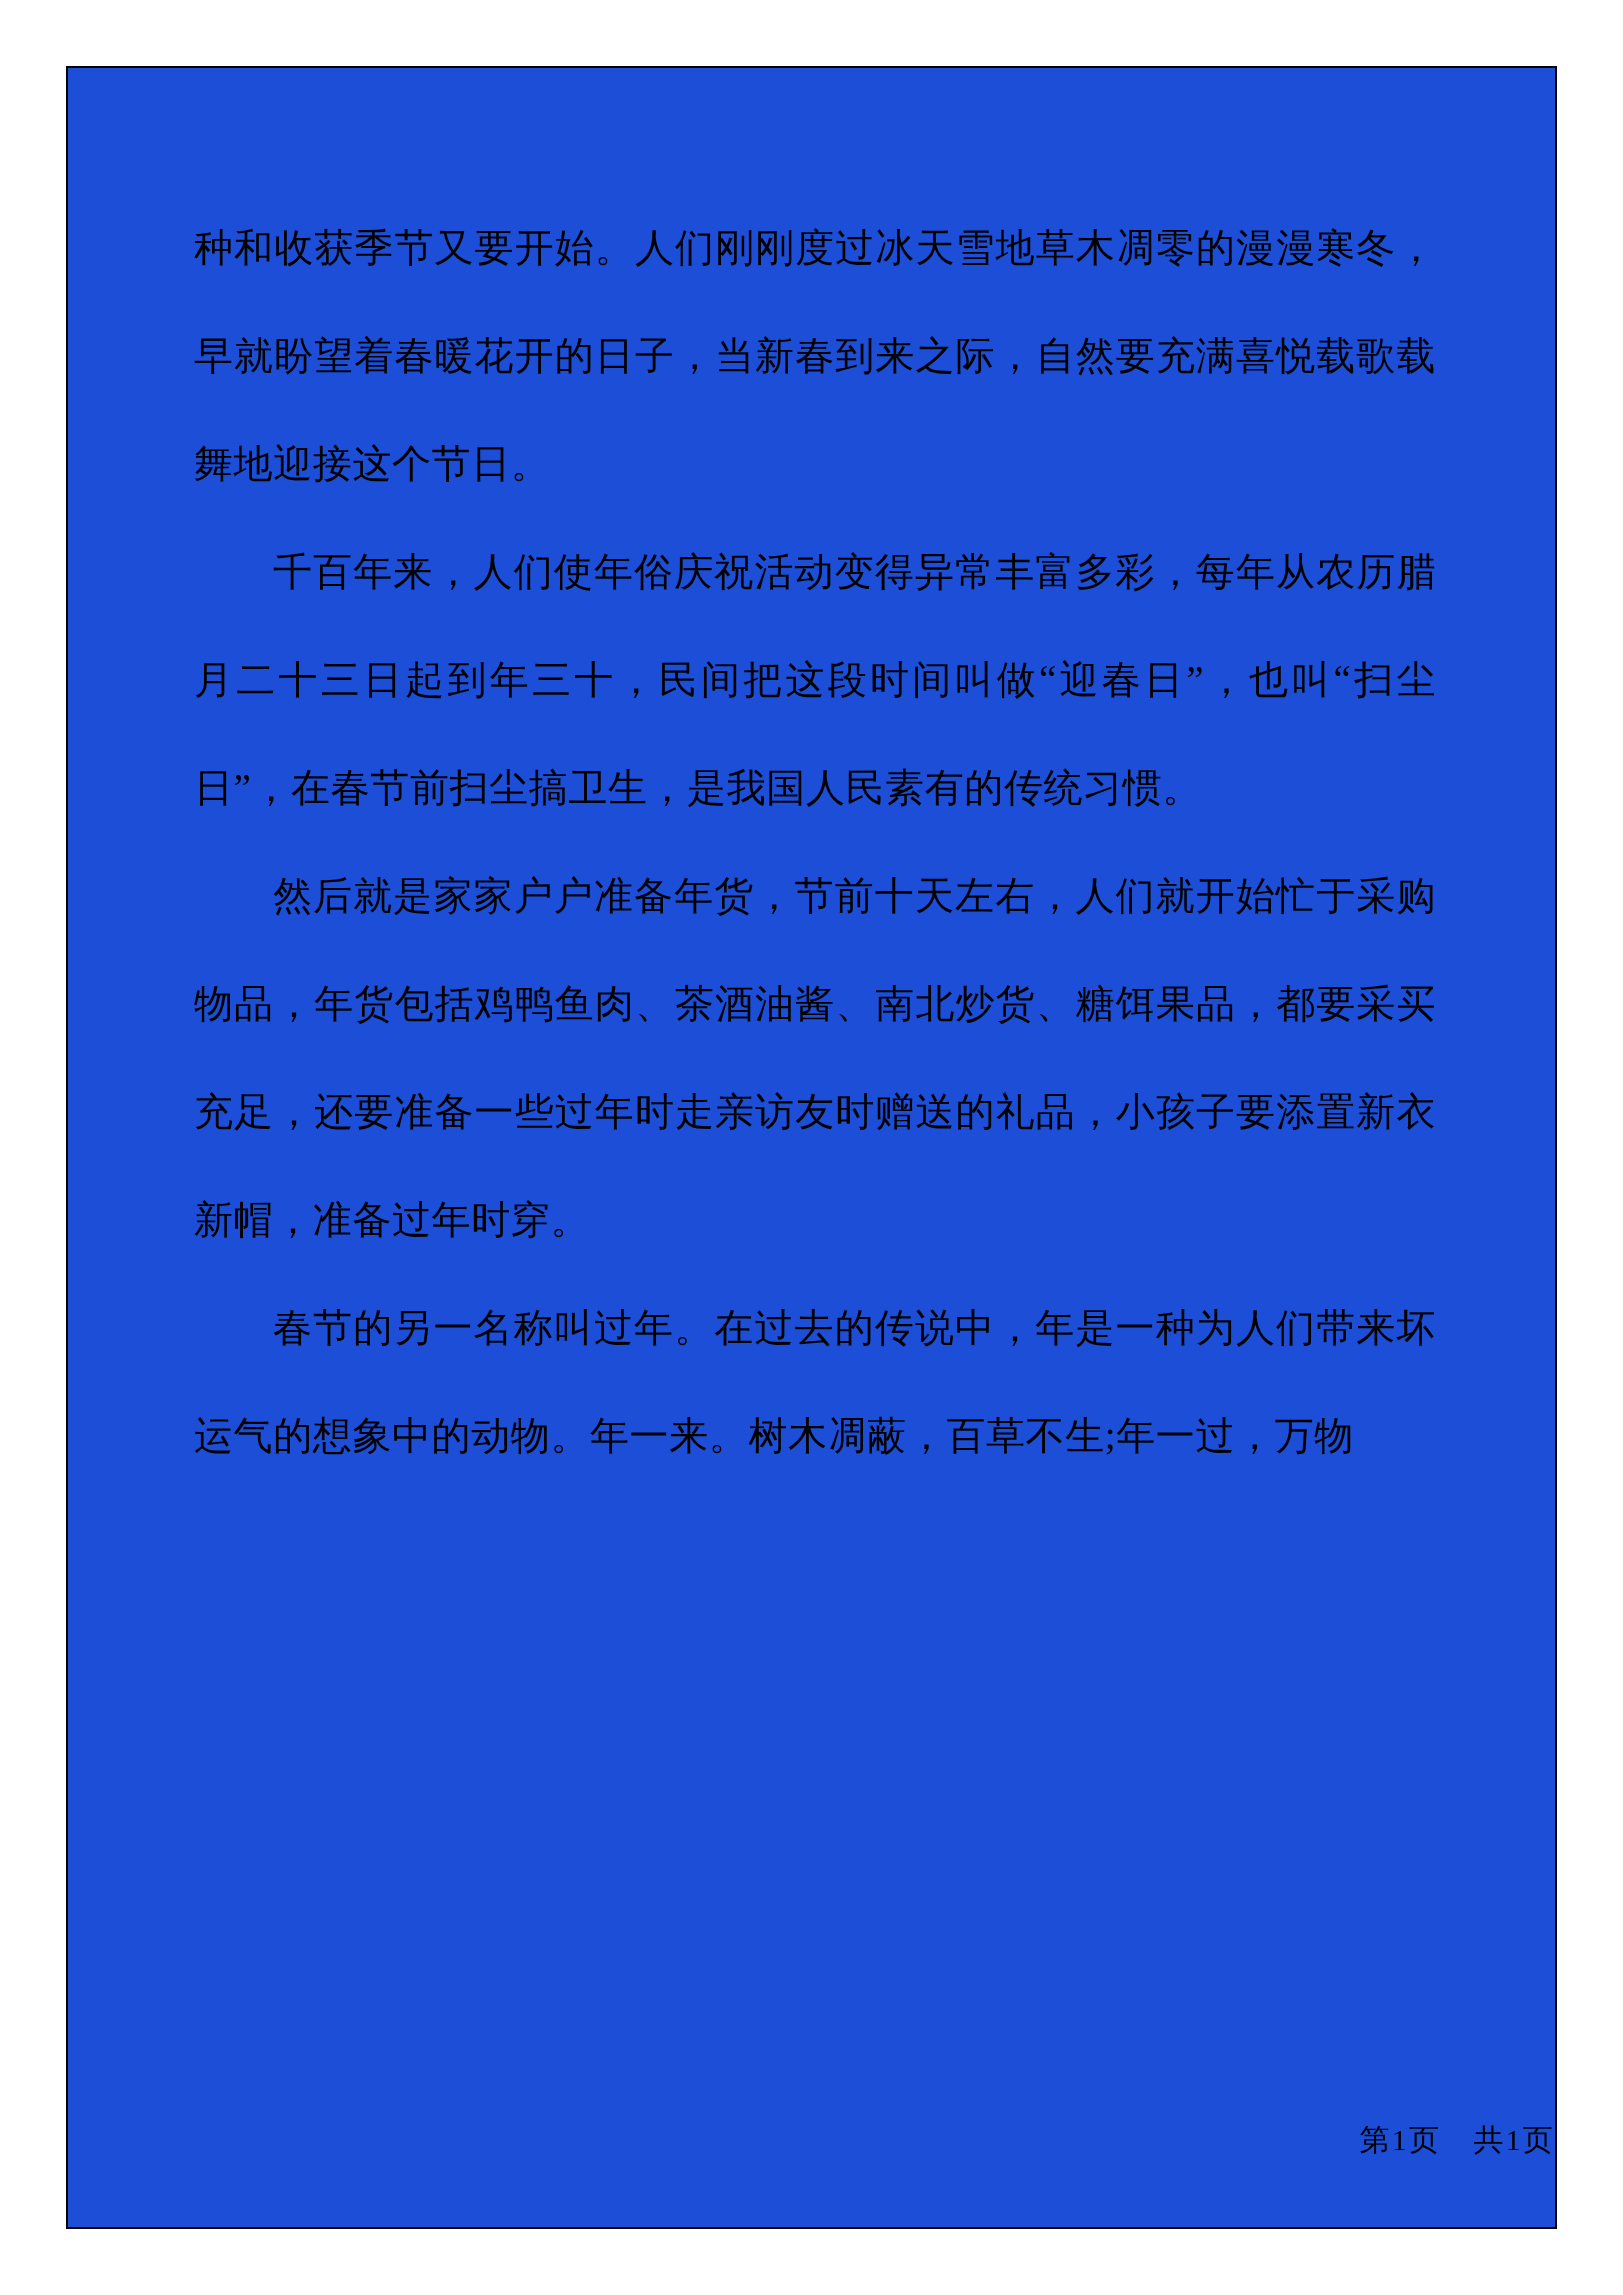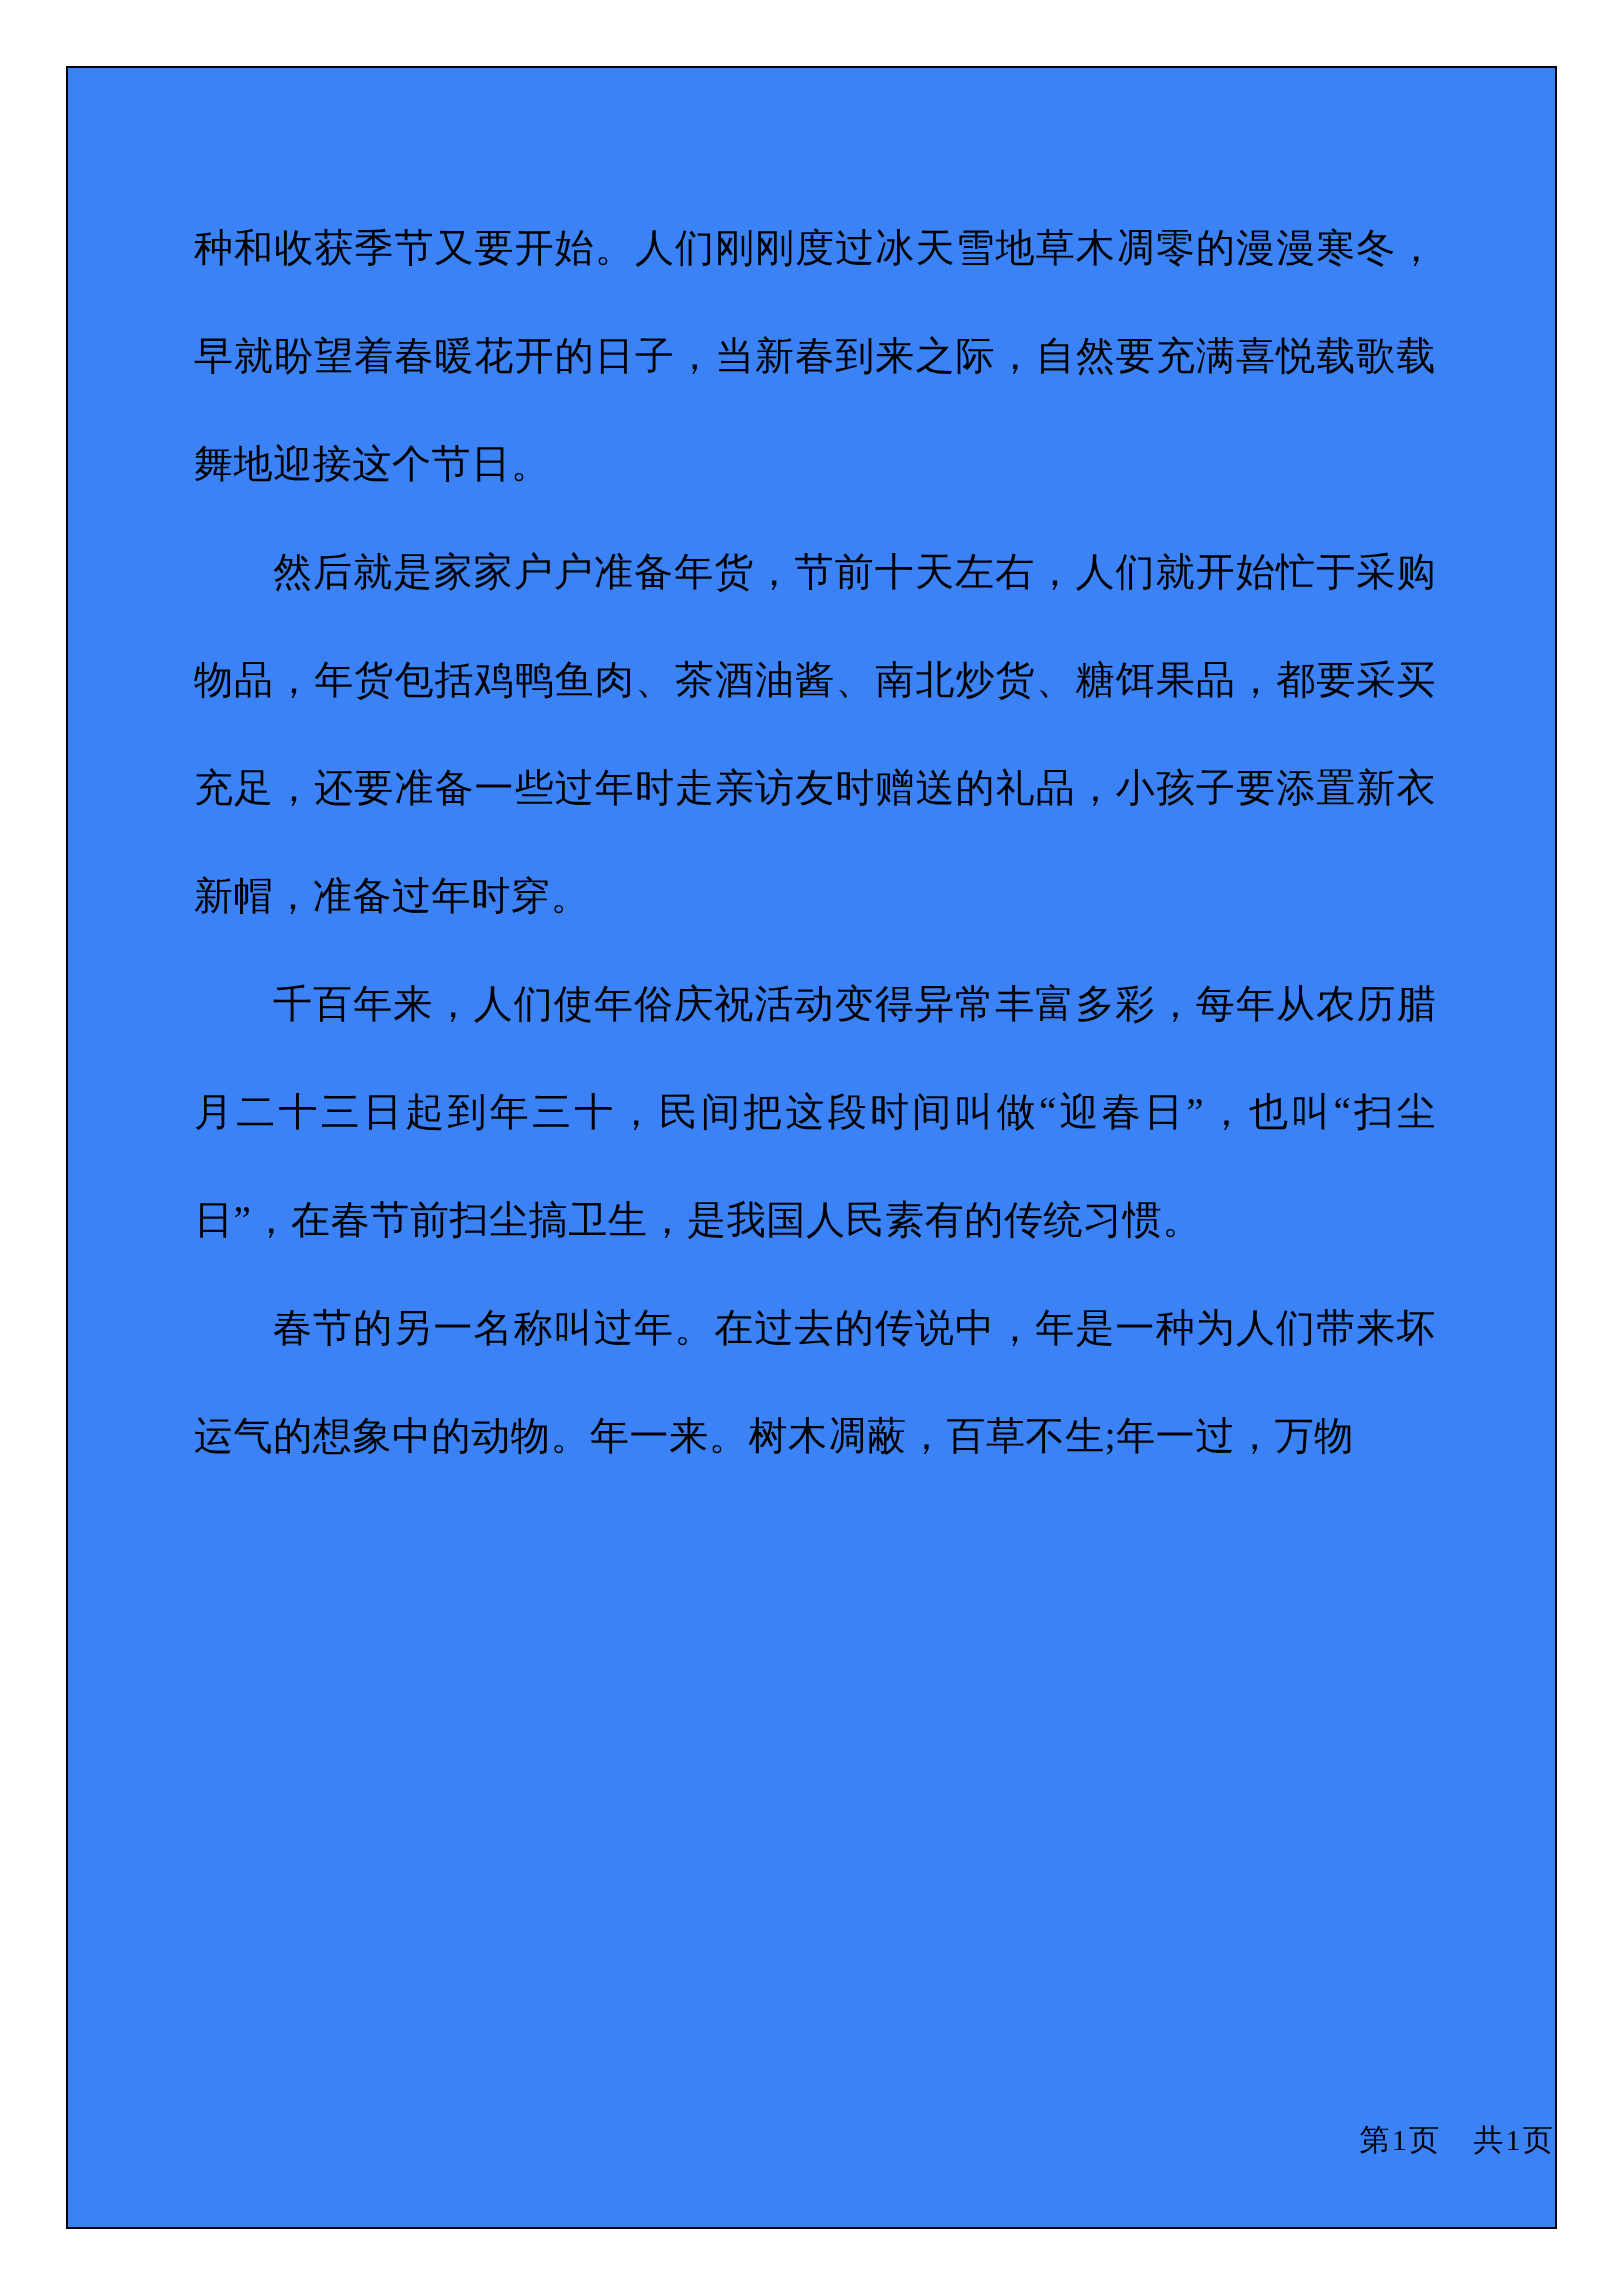--- a/index.html
+++ b/index.html
@@ -14,21 +14,21 @@
     font-family: "Liberation Serif", serif;
     color: #000000;
   }
   .page-frame {
     position: absolute;
     left: 66px;
     top: 66px;
     right: 66px;
     bottom: 66px;
     border: 2.2px solid #000000;
-    background: #3b82f6;
+    background: #1d4ed8;
     box-sizing: border-box;
   }
   .doc-content {
     position: absolute;
     top: 126px;
     left: 126px;
     right: 119px;
   }
   .doc-content p {
     margin: 0;
@@ -54,21 +54,21 @@
     letter-spacing: 2.2px;
     color: #000000;
   }
 </style>
 </head>
 <body>
 
 <div class="page-frame">
   <div class="doc-content">
     <p>种和收获季节又要开始。人们刚刚度过冰天雪地草木凋零的漫漫寒冬，早就盼望着春暖花开的日子，当新春到来之际，自然要充满喜悦载歌载舞地迎接这个节日。</p>
+    <p class="indent">千百年来，人们使年俗庆祝活动变得异常丰富多彩，每年从农历腊月二十三日起到年三十，民间把这段时间叫做“迎春日”，也叫“扫尘日”，在春节前扫尘搞卫生，是我国人民素有的传统习惯。</p>
     <p class="indent">然后就是家家户户准备年货，节前十天左右，人们就开始忙于采购物品，年货包括鸡鸭鱼肉、茶酒油酱、南北炒货、糖饵果品，都要采买充足，还要准备一些过年时走亲访友时赠送的礼品，小孩子要添置新衣新帽，准备过年时穿。</p>
-    <p class="indent">千百年来，人们使年俗庆祝活动变得异常丰富多彩，每年从农历腊月二十三日起到年三十，民间把这段时间叫做“迎春日”，也叫“扫尘日”，在春节前扫尘搞卫生，是我国人民素有的传统习惯。</p>
     <p class="indent">春节的另一名称叫过年。在过去的传说中，年是一种为人们带来坏运气的想象中的动物。年一来。树木凋蔽，百草不生;年一过，万物</p>
   </div>
   <div class="page-footer">
     <span>第1页　共1页</span>
   </div>
 </div>
 
 
 </body></html>

